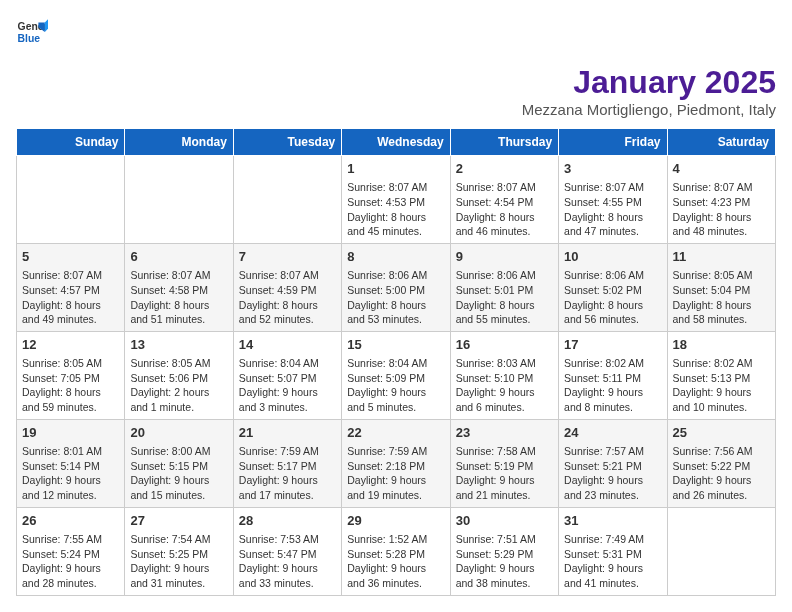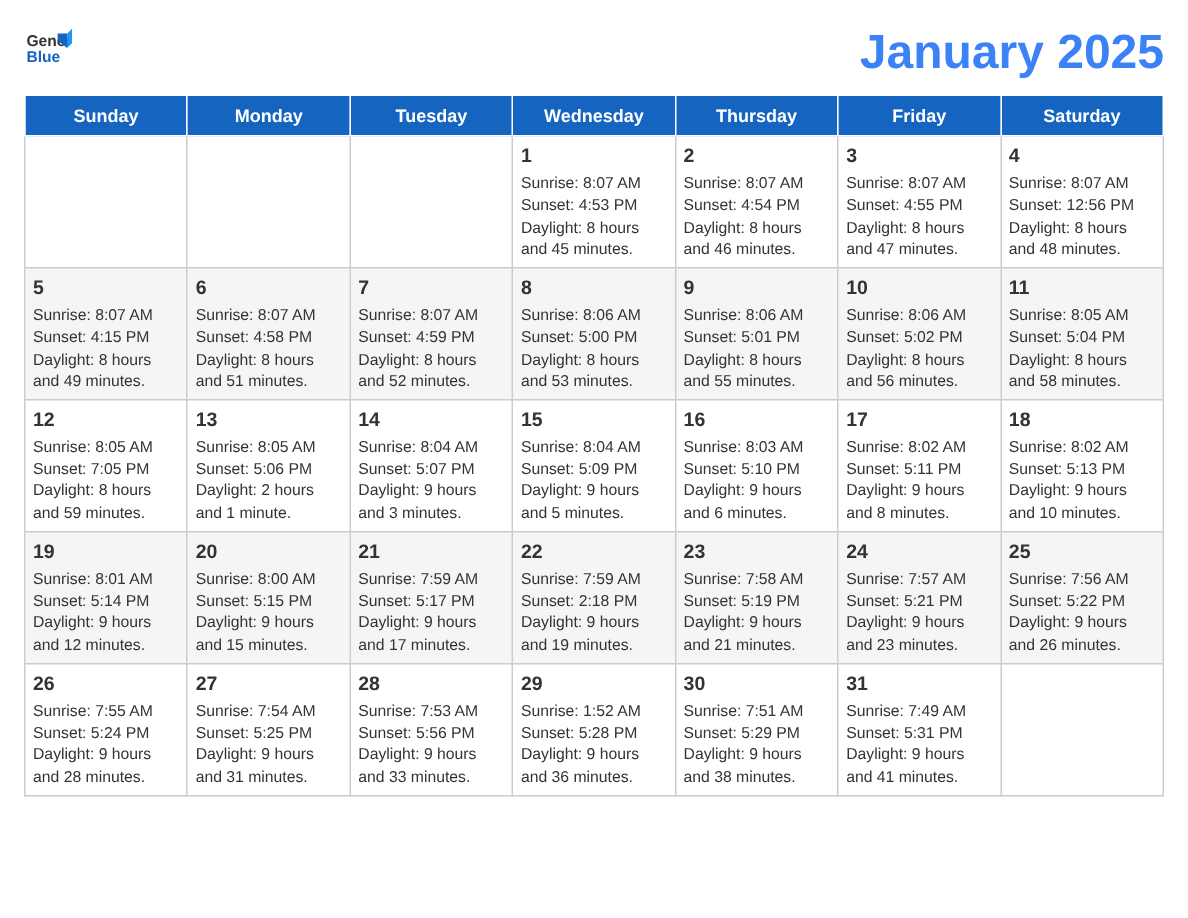--- a/index.html
+++ b/index.html
@@ -24,35 +24,36 @@
     .logo-icon {
       width: 32px;
       height: 32px;
     }
     .title-area {
       text-align: right;
     }
     .calendar-title {
       font-size: 32px;
       font-weight: bold;
-      color: #3b82f6;
+      color: #4c1d95;
+      margin-top: 48px;
     }
     .calendar-subtitle {
       font-size: 15px;
       color: #555;
     }
     table {
       width: 100%;
       border-collapse: collapse;
       font-size: 11px;
     }
     thead tr th {
       background-color: #1565c0;
       color: #fff;
-      text-align: center;
+      text-align: right;
       padding: 6px 6px;
       font-size: 12px;
       border: 1px solid #fff;
     }
     tbody tr td {
       border: 1px solid #ccc;
       vertical-align: top;
       padding: 4px 5px;
       height: 82px;
       width: 108px;
@@ -79,20 +80,21 @@
   <div class="logo">
     <svg class="logo-icon" viewBox="0 0 40 40">
       <text x="2" y="18" font-size="13" font-weight="bold" fill="#333">General</text>
       <text x="2" y="32" font-size="13" font-weight="bold" fill="#1565c0">Blue</text>
       <polygon points="28,8 36,8 36,20 28,14" fill="#1565c0"></polygon>
       <polygon points="36,8 40,4 40,16 36,20" fill="#2196f3"></polygon>
     </svg>
   </div>
   <div class="title-area">
     <div class="calendar-title">January 2025</div>
+    <div class="calendar-subtitle">Mezzana Mortigliengo, Piedmont, Italy</div>
   </div>
 </div>
 
 <table>
   <thead>
     <tr>
     <th>Sunday</th>
         <th>Monday</th>
         <th>Tuesday</th>
         <th>Wednesday</th>
@@ -120,29 +122,29 @@
         </td>
         <td>
           <span class="day-num">3</span>
           <div>Sunrise: 8:07 AM</div>
           <div>Sunset: 4:55 PM</div>
           <div>Daylight: 8 hours and 47 minutes.</div>
         </td>
         <td>
           <span class="day-num">4</span>
           <div>Sunrise: 8:07 AM</div>
-          <div>Sunset: 12:56 PM</div>
+          <div>Sunset: 4:23 PM</div>
           <div>Daylight: 8 hours and 48 minutes.</div>
         </td>
       </tr>
       <tr>
         <td>
           <span class="day-num">5</span>
           <div>Sunrise: 8:07 AM</div>
-          <div>Sunset: 4:15 PM</div>
+          <div>Sunset: 4:57 PM</div>
           <div>Daylight: 8 hours and 49 minutes.</div>
         </td>
         <td>
           <span class="day-num">6</span>
           <div>Sunrise: 8:07 AM</div>
           <div>Sunset: 4:58 PM</div>
           <div>Daylight: 8 hours and 51 minutes.</div>
         </td>
         <td>
           <span class="day-num">7</span>
@@ -272,21 +274,21 @@
         </td>
         <td>
           <span class="day-num">27</span>
           <div>Sunrise: 7:54 AM</div>
           <div>Sunset: 5:25 PM</div>
           <div>Daylight: 9 hours and 31 minutes.</div>
         </td>
         <td>
           <span class="day-num">28</span>
           <div>Sunrise: 7:53 AM</div>
-          <div>Sunset: 5:56 PM</div>
+          <div>Sunset: 5:47 PM</div>
           <div>Daylight: 9 hours and 33 minutes.</div>
         </td>
         <td>
           <span class="day-num">29</span>
           <div>Sunrise: 1:52 AM</div>
           <div>Sunset: 5:28 PM</div>
           <div>Daylight: 9 hours and 36 minutes.</div>
         </td>
         <td>
           <span class="day-num">30</span>

